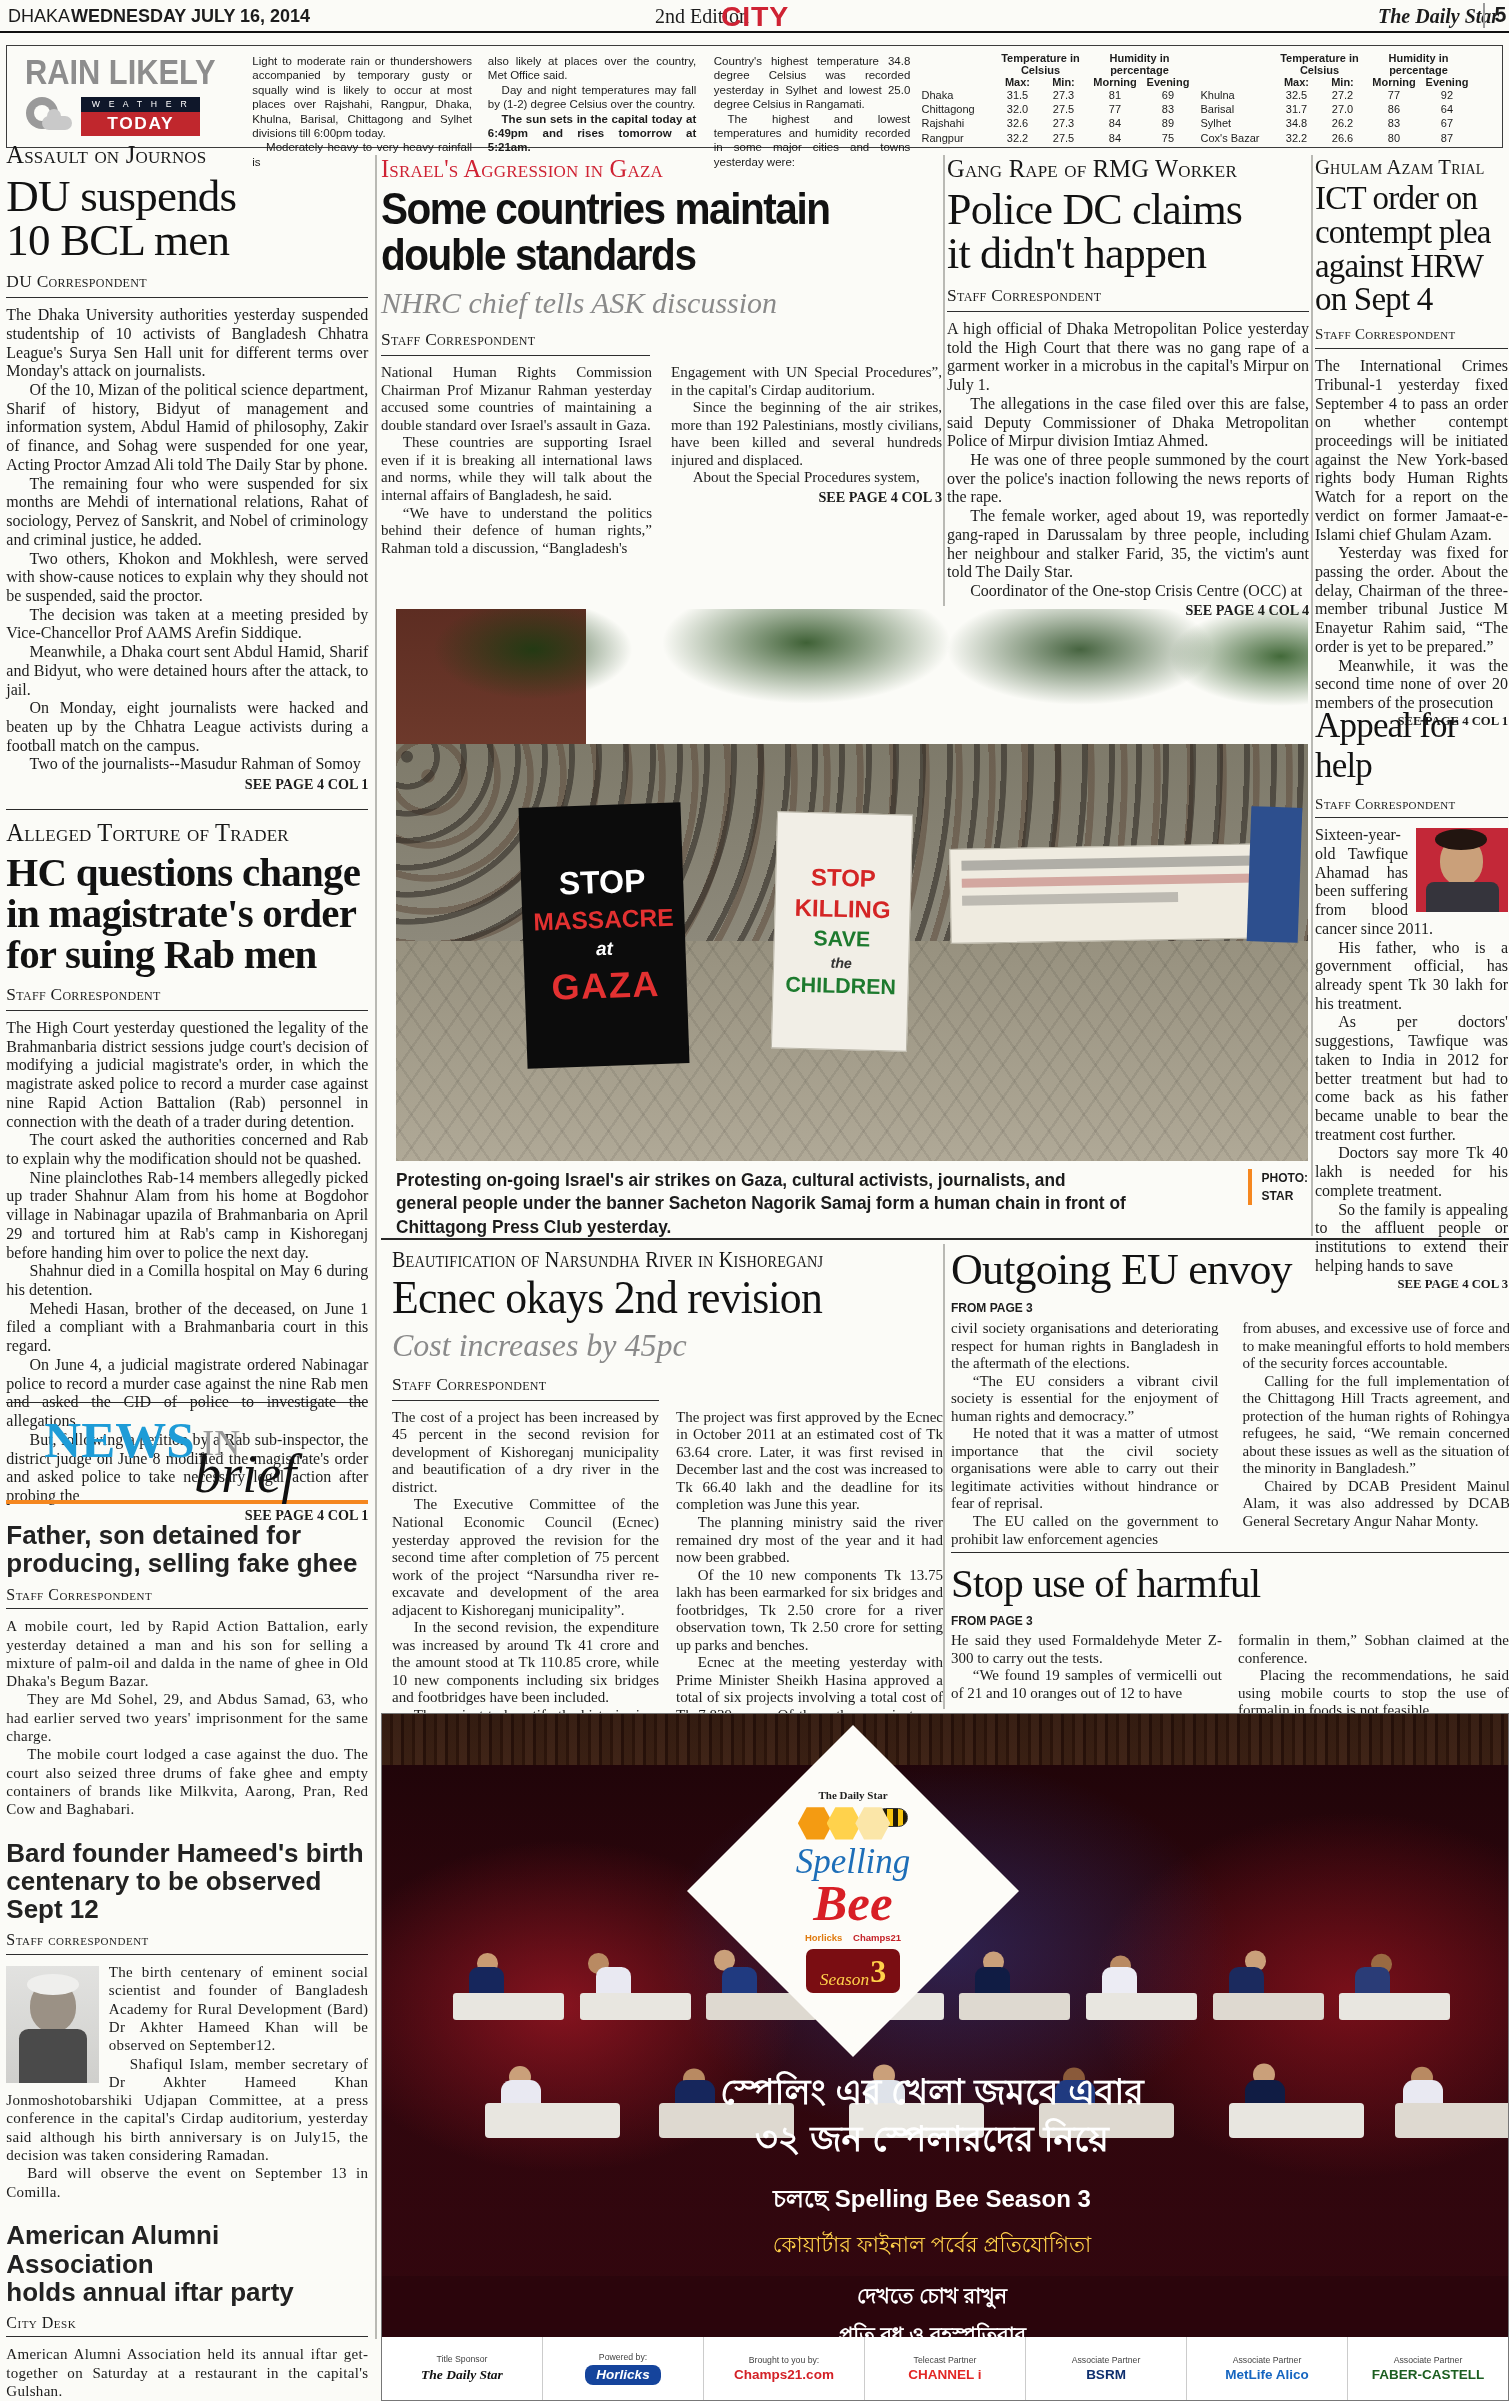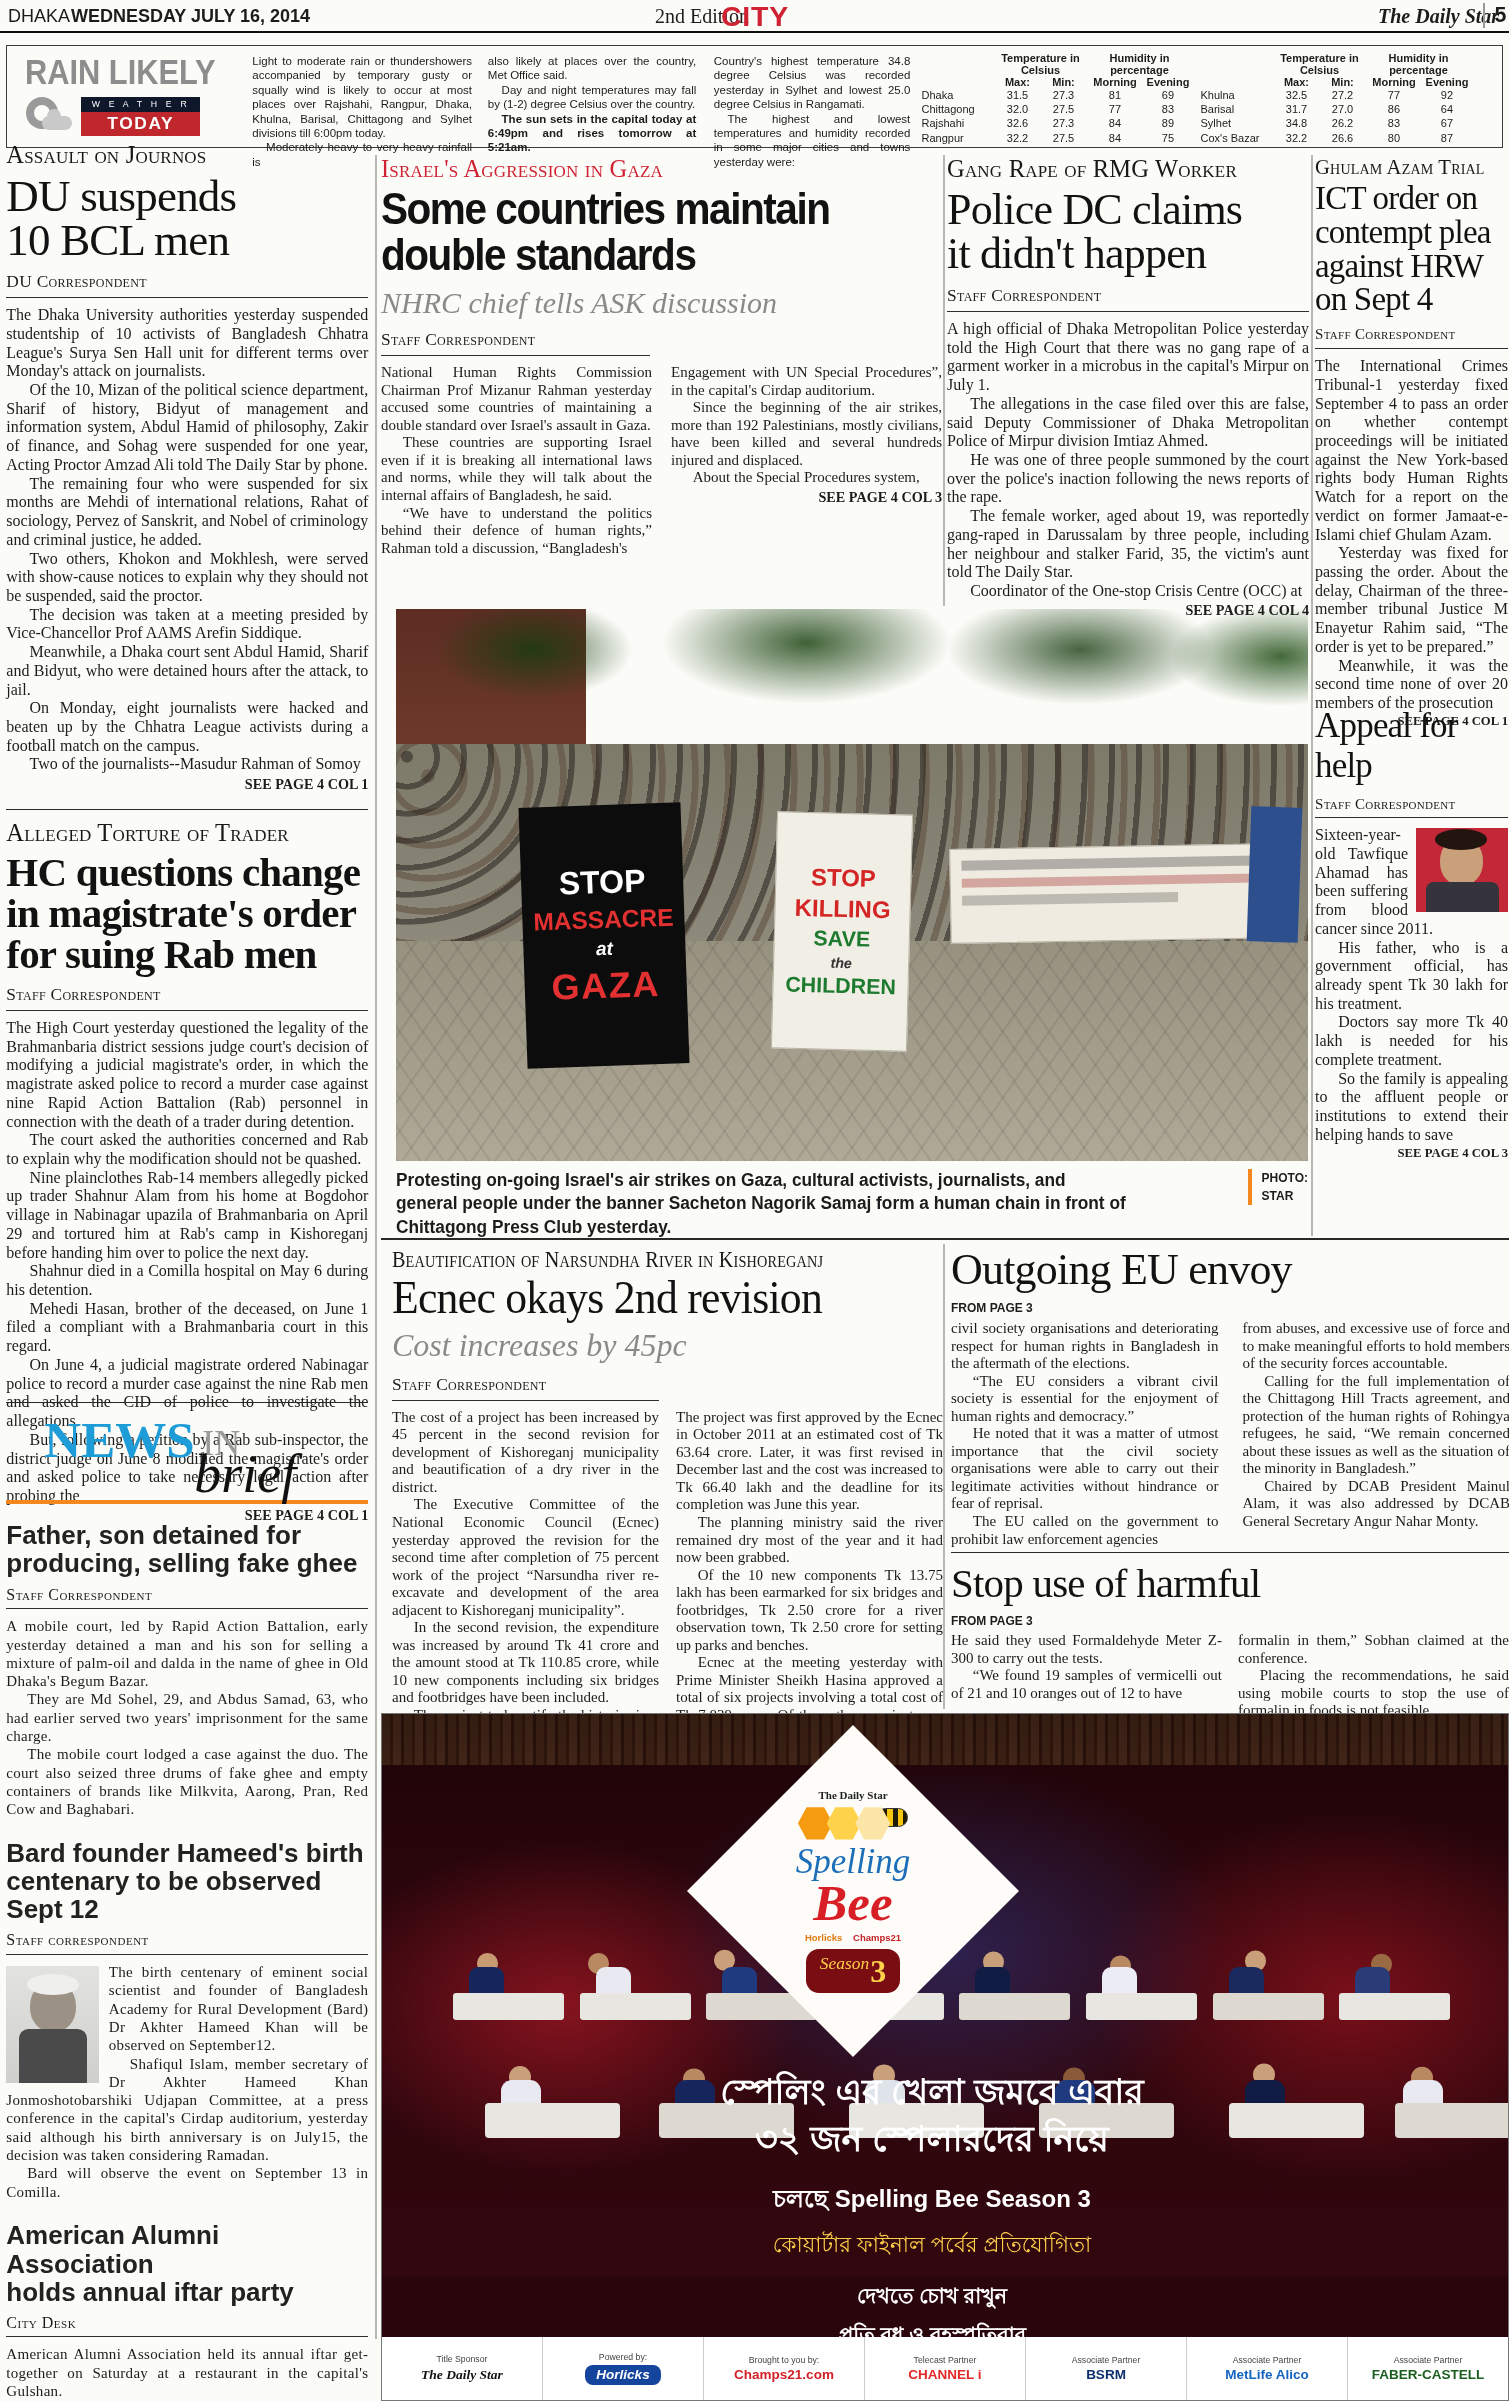--- a/index.html
+++ b/index.html
@@ -329,20 +329,21 @@
     <div class="by" style="font-size:15px">Staff Correspondent</div>
     <div class="body f20">
       <div style="float:right;width:92px;height:84px;margin:1.6px 0 4.7px 8px;background:#c32838;position:relative;overflow:hidden">
         <div style="position:absolute;left:24px;top:9.5px;width:43px;height:49px;border-radius:48%;background:#caa07a"></div>
         <div style="position:absolute;left:19px;top:1.6px;width:52px;height:20.6px;border-radius:50%;background:#221510"></div>
         <div style="position:absolute;left:9.5px;top:54px;width:73px;height:32px;border-radius:8px 8px 0 0;background:#35343c"></div>
       </div>
       <div>
           <p>Sixteen-year-old Tawfique Ahamad has been suffering from blood cancer since 2011.</p>
           <p>His father, who is a government official, has already spent Tk 30 lakh for his treatment.</p>
+          <p>As per doctors' suggestions, Tawfique was taken to India in 2012 for better treatment but had to come back as his father became unable to bear the treatment cost further.</p>
           <p>Doctors say more Tk 40 lakh is needed for his complete treatment.</p>
           <p>So the family is appealing to the affluent people or institutions to extend their helping hands to save</p>
         </div>
     </div>
     <div class="jump" style="font-size:12.7px">SEE PAGE 4 COL 3</div>
   </div>
 
   <div class="abs" id="mainphoto">
     <div style="position:absolute;left:0;top:0;width:190px;height:206px;background:linear-gradient(180deg,#5d2d22 0,#6e3a2c 70%,#7a5a42 100%)"></div>
     <div style="position:absolute;left:0;top:0;width:100%;height:135px;background:radial-gradient(142px 71px at 15% 30%,rgba(20,60,15,.8),transparent 70%),radial-gradient(206px 87px at 45% 25%,rgba(30,70,20,.85),transparent 70%),radial-gradient(190px 79px at 75% 30%,rgba(25,62,18,.8),transparent 70%),radial-gradient(158px 71px at 97% 35%,rgba(34,80,24,.85),transparent 70%)"></div>
@@ -448,21 +449,21 @@
       <div style="margin:4.7px 0 1.6px">
         <span class="hex" style="background:#f49b12"></span><span class="hex" style="background:#ffd24c;margin-left:-6.3px"></span><span class="hex" style="background:#fbe6a8;margin-left:-6.3px;position:relative">
         </span><span style="display:inline-block;width:32px;height:19px;border-radius:9.5px;background:repeating-linear-gradient(90deg,#f7c611 0 5.5px,#201a08 5.5px 10.3px);vertical-align:14.2px;margin-left:-14.2px;border:0.8px solid #333"></span>
       </div>
       <div style="font-style:italic;font-size:35px;color:#1d6eb8;line-height:.9">Spelling</div>
       <div style="font-style:italic;font-weight:700;font-size:51px;color:#d81f26;line-height:1">Bee</div>
       <div class="sans" style="font-size:9.5px;margin-top:3.2px">
         <span style="color:#e07b10;font-weight:700">Horlicks</span>
         <span style="color:#c42127;font-weight:700;margin-left:8px">Champs21</span>
       </div>
-      <div style="margin-top:6.3px;background:#7a0d12;color:#ffd04a;padding:3.2px 14.2px;border-radius:13px;display:flex;align-items:flex-start;gap:1px">
+      <div style="margin-top:6.3px;background:#7a0d12;color:#ffd04a;padding:3.2px 14.2px;border-radius:7px;display:flex;align-items:flex-end;gap:1px">
         <span style="font-size:17.4px;font-style:italic">Season</span>
         <span style="font-size:32px;font-weight:700">3</span>
       </div>
     </div>
 
     <div class="bn" style="position:absolute;left:261px;top:354px;width:578px">
       <div style="font-size:35px;font-weight:700;line-height:1.35">স্পেলিং এর খেলা জমবে এবার</div>
       <div style="font-size:35px;font-weight:700;line-height:1.35">৩২ জন স্পেলারদের নিয়ে</div>
       <div style="font-size:24px;font-weight:700;margin-top:17.4px">চলছে Spelling Bee Season 3</div>
       <div style="font-size:21.4px;color:#ffd04a;margin-top:8px">কোয়ার্টার ফাইনাল পর্বের প্রতিযোগিতা</div>

